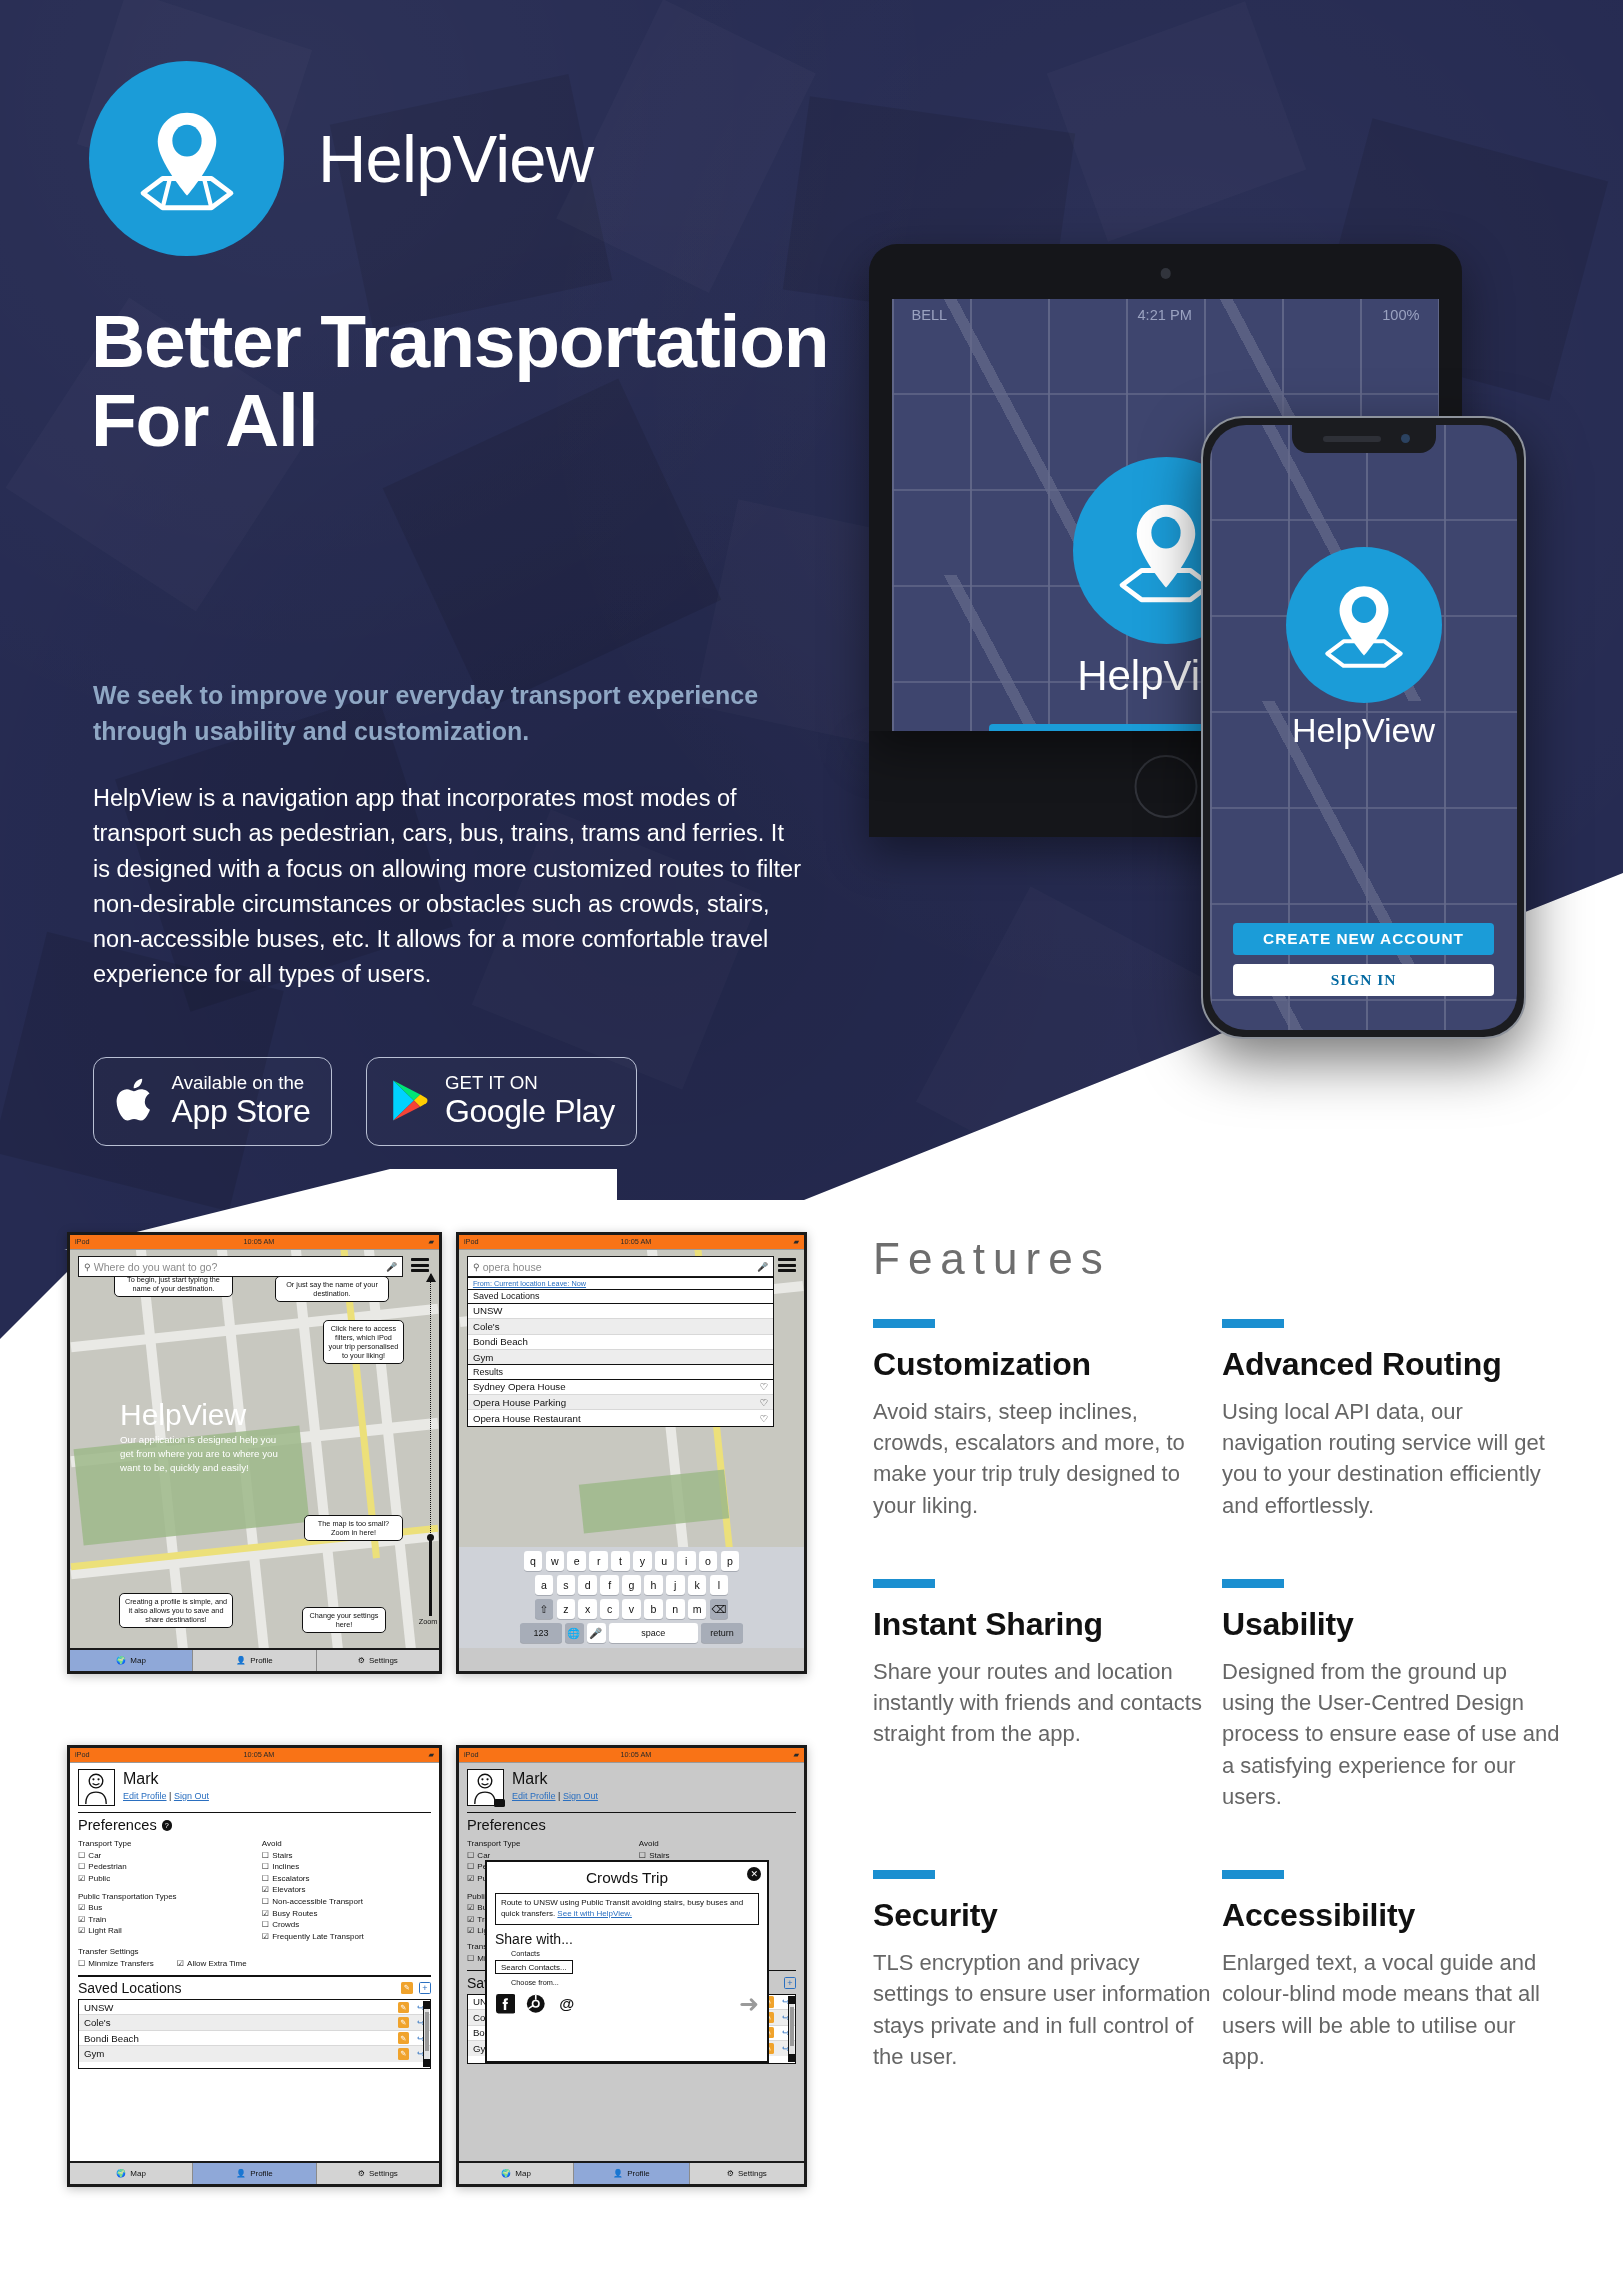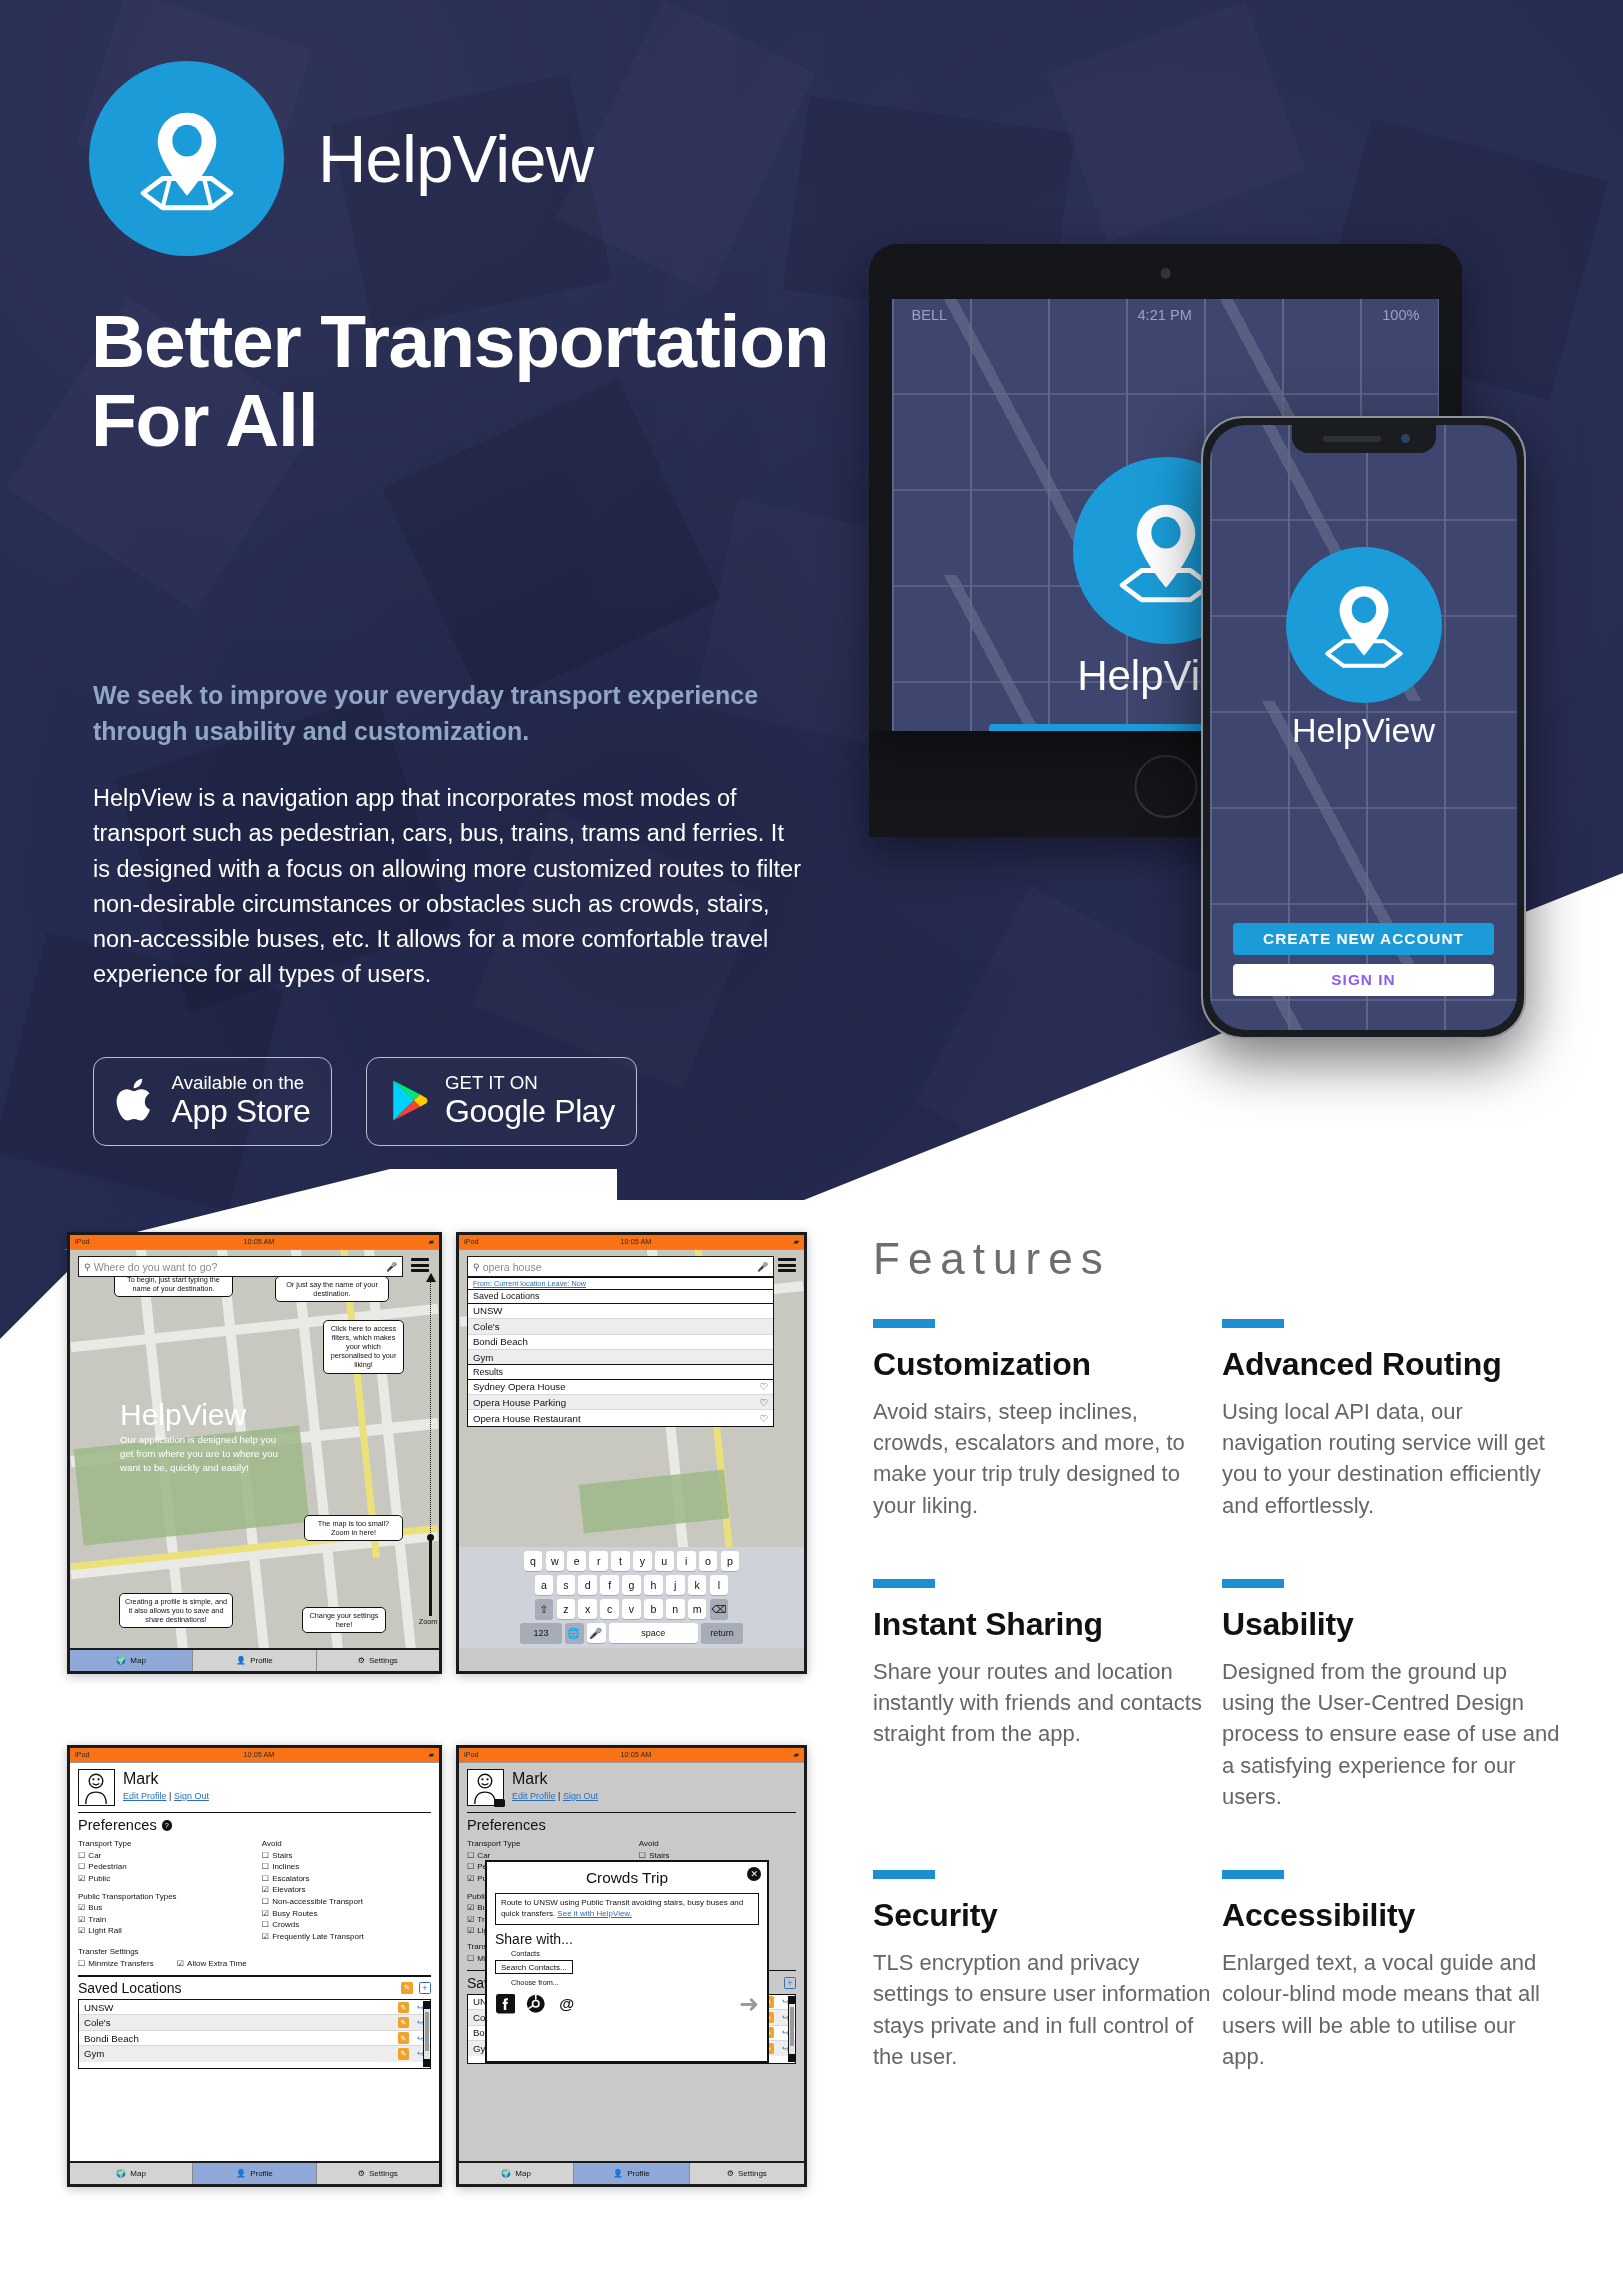--- a/index.html
+++ b/index.html
@@ -135,23 +135,24 @@
   .dev-logo-circle{
     border-radius:50%; background:#1b9cd8; display:flex; align-items:center; justify-content:center;
   }
   .dev-brand{ color:#fff; font-weight:300; text-align:center; }
   .btn-primary{
     background:#1b9cd8; color:#fff; font-weight:700; text-align:center;
     border-radius:4px; display:flex; align-items:center; justify-content:center;
     letter-spacing:1px;
   }
   .btn-secondary{
-    background:#ffffff; color:#8b5cf6; font-weight:700; text-align:center;
+    background:#ffffff; color:#0369a1; font-weight:700; text-align:center;
     border-radius:4px; display:flex; align-items:center; justify-content:center;
     letter-spacing:1px;
+    font-family:Liberation Serif, serif;
   }
 
   
   .features-title{
     position:absolute; left:873px; top:1234px;
     font-size:44px; font-weight:400; color:#6e6e6e; letter-spacing:8px;
   }
   .features-grid{
     position:absolute; left:873px; top:1319px; width:714px;
     display:grid; grid-template-columns:341px 341px; column-gap:32px; row-gap:0;gap:8px;
@@ -429,21 +430,21 @@
     <div class="street" style="left:317px;top:-32px;width:9.7px;height:503px;transform:rotate(-6deg);"></div>
     <div class="green" style="left:8px;top:187px;width:227px;height:97px;transform:rotate(-6deg);"></div>
     <div class="yellowrd" style="left:0;top:294px;width:100%;height:7.3px;transform:rotate(-6deg);"></div>
     <div class="yellowrd" style="left:286px;top:-16px;width:6.5px;height:325px;transform:rotate(-6deg);"></div>
 
     <div class="bigbrand" style="left:50px;top:148px;font-size:30px;">HelpView</div>
     <div style="position:absolute;left:50px;top:183px;width:161px;color:#fff;font-size:9.7px;line-height:1.45;">Our application is designed help you get from where you are to where you want to be, quickly and easily!</div>
 
     <div class="callout" style="left:44px;top:21px;width:119px;">To begin, just start typing the name of your destination.</div>
     <div class="callout" style="left:205px;top:26px;width:114px;">Or just say the name of your destination.</div>
-    <div class="callout" style="left:253px;top:70px;width:81px;">Click here to access filters, which makes your which personalised to your liking!</div>
+    <div class="callout" style="left:253px;top:70px;width:81px;">Click here to access filters, which iPod your trip personalised to your liking!</div>
     <div class="callout" style="left:234px;top:265px;width:99px;">The map is too small? Zoom in here!</div>
     <div class="callout" style="left:49px;top:343px;width:114px;">Creating a profile is simple, and it also allows you to save and share destinations!</div>
     <div class="callout" style="left:232px;top:357px;width:84px;">Change your settings here!</div>
 
     <div style="position:absolute;right:7.3px;top:24px;bottom:97px;width:1.6px;border-left:1.6px dotted #111;"></div>
     <div style="position:absolute;right:3.2px;top:23px;width:0;height:0;border-left:5.7px solid transparent;border-right:5.7px solid transparent;border-bottom:9px solid #111;"></div>
     <div style="position:absolute;right:7.3px;top:288px;width:2.4px;height:78px;background:#111;"></div>
     <div style="position:absolute;right:4.9px;top:284px;width:7.3px;height:7.3px;border-radius:50%;background:#111;"></div>
     <div style="position:absolute;right:1.6px;top:367px;font-size:7.3px;color:#111;">Zoom</div>
   </div>

